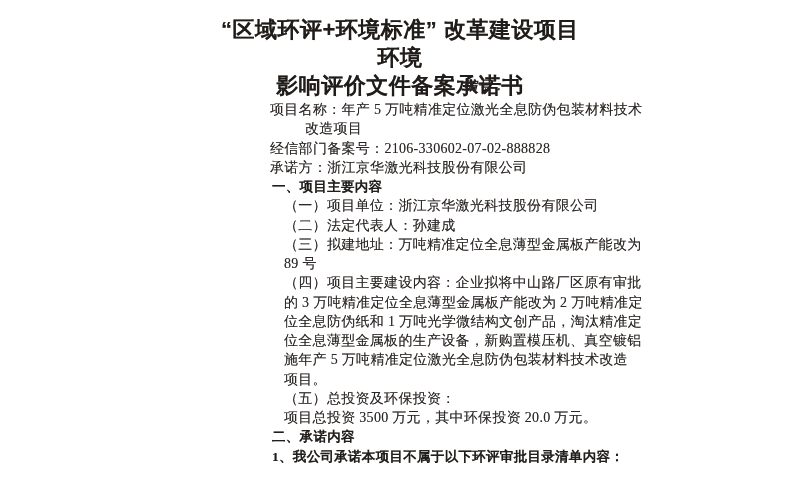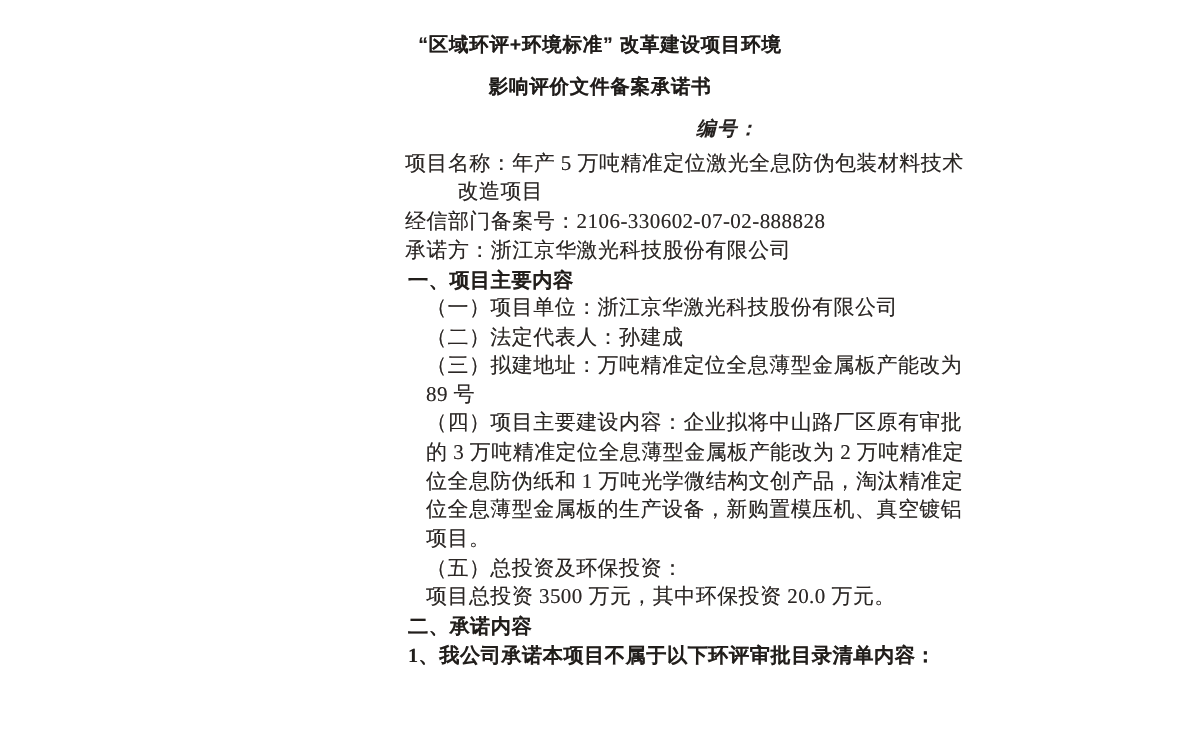--- a/index.html
+++ b/index.html
@@ -17,21 +17,21 @@
   }
   
   .doc-title {
     position: absolute;
     left: 214px;
     top: 16px;
     width: 372px;
     margin: 0;
     text-align: center;
     font-family: "Liberation Sans", "DejaVu Sans", sans-serif;
-    font-size: 13px;
+    font-size: 22px;
     font-weight: 700;
     line-height: 28px;
     letter-spacing: 0.5px;
     color: #1f1c1a;
     text-shadow: 0 0 0.4px rgba(40,35,30,0.55);
   }
   .doc-title .tline { display: block; }
   
   .serial {
     position: absolute;
@@ -91,20 +91,21 @@
     <div class="line l-base">承诺方：浙江京华激光科技股份有限公司</div>
     <div class="line l-head">一、项目主要内容</div>
     <div class="line l-item">（一）项目单位：浙江京华激光科技股份有限公司</div>
     <div class="line l-item">（二）法定代表人：孙建成</div>
     <div class="line l-item">（三）拟建地址：万吨精准定位全息薄型金属板产能改为</div>
     <div class="line l-item">89 号</div>
     <div class="line l-item">（四）项目主要建设内容：企业拟将中山路厂区原有审批</div>
     <div class="line l-item">的 3 万吨精准定位全息薄型金属板产能改为 2 万吨精准定</div>
     <div class="line l-item">位全息防伪纸和 1 万吨光学微结构文创产品，淘汰精准定</div>
     <div class="line l-item">位全息薄型金属板的生产设备，新购置模压机、真空镀铝</div>
+    <div class="line l-item">施年产 5 万吨精准定位激光全息防伪包装材料技术改造</div>
     <div class="line l-item">项目。</div>
     <div class="line l-item">（五）总投资及环保投资：</div>
     <div class="line l-item">项目总投资 3500 万元，其中环保投资 20.0 万元。</div>
     <div class="line l-head">二、承诺内容</div>
     <div class="line l-head">1、我公司承诺本项目不属于以下环评审批目录清单内容：</div>
   </div>
 
 </div>
 
 </body></html>

